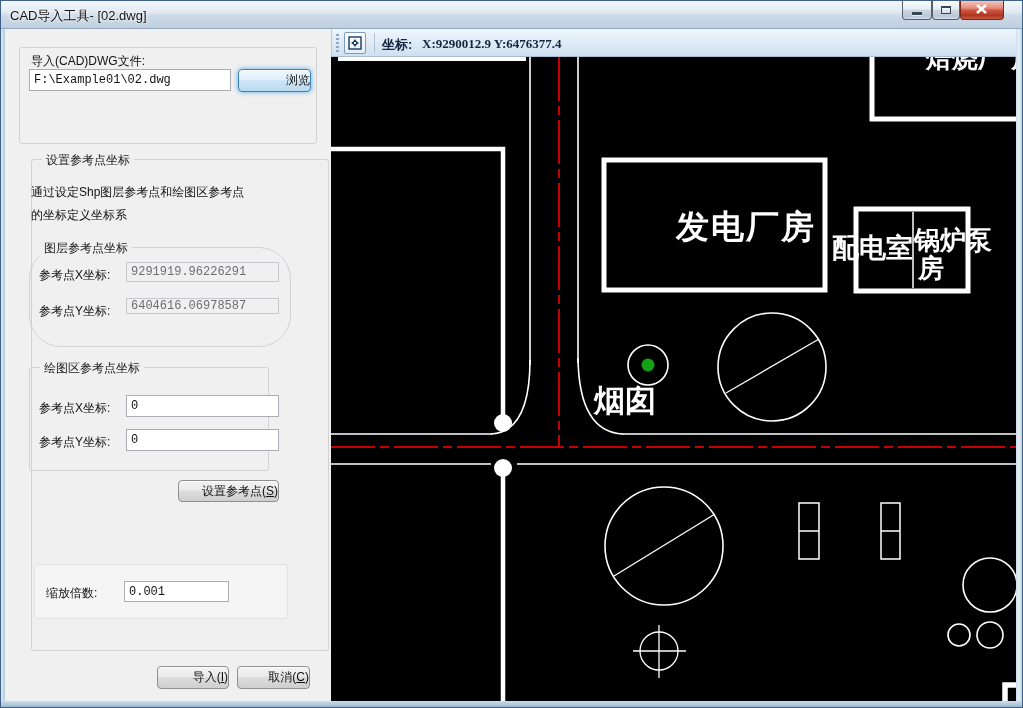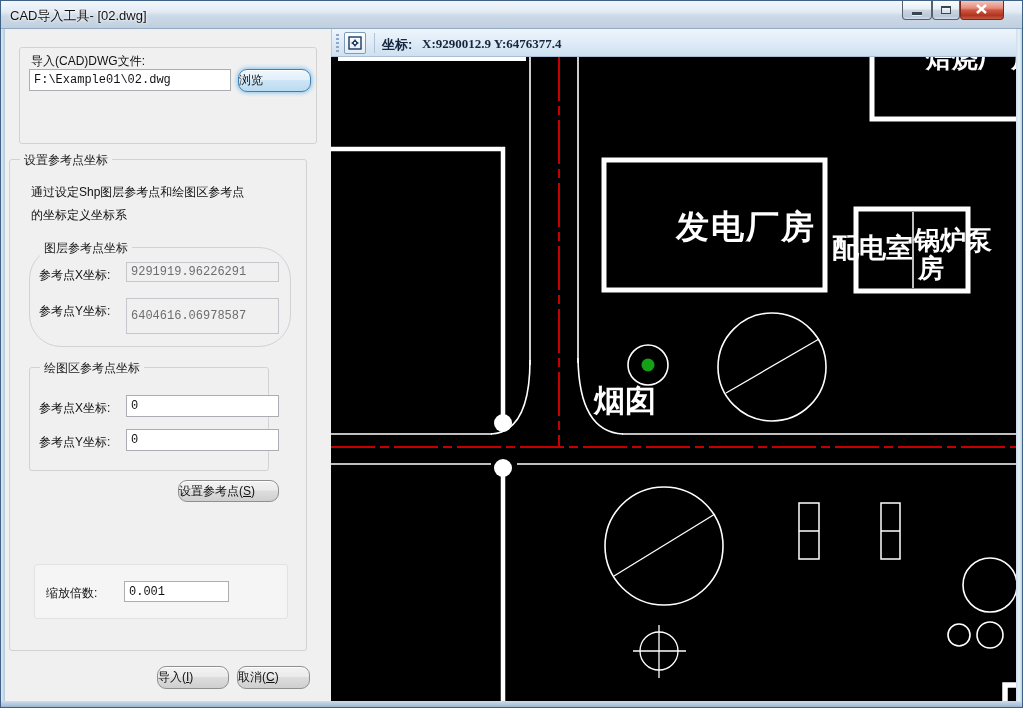--- a/index.html
+++ b/index.html
@@ -39,22 +39,22 @@
   
   .dialog { position:absolute; left:4px; top:28px; width:326px; height:672px;
     background:#f0f0f0; }
   .groupbox { position:absolute; border:1px solid #d2d2d2; border-radius:3px; }
   .groupbox .gb-title { position:absolute; top:-8px; left:10px; background:#f0f0f0;
     padding:0 4px; font-size:12px; color:#1a1a1a; white-space:nowrap; }
   .lbl { position:absolute; font-size:12px; white-space:nowrap; color:#111; }
   .tbox { position:absolute; border:1px solid #abadb3; background:#ffffff;
     font-family:"Liberation Mono", monospace; font-size:12px; padding:2px 4px; color:#111; }
   .tbox:disabled { background:#f0f0f0; color:#6d6d6d; border-color:#c4c8cc; }
-  .pbtn { position:absolute; border:1px solid #8e8f8f; border-radius:9px; font-size:12px;
-    color:#111; text-align:left;
+  .pbtn { position:absolute; border:1px solid #8e8f8f; border-radius:4px; font-size:12px;
+    color:#111; text-align:right;
     background:linear-gradient(180deg,#f2f2f2 0%,#ebebeb 45%,#dddddd 50%,#cfcfcf 100%);
     box-shadow:inset 0 1px 0 #ffffff; cursor:default; }
   .pbtn u { text-decoration:underline; }
   .browse-btn { border:1px solid #3c7fb1; box-shadow:0 0 4px 1px #86c3ea, inset 0 1px 0 #ffffff;
     background:linear-gradient(180deg,#eef6fc 0%,#e2f0fa 45%,#cde5f6 50%,#bcdaf0 100%); }
   .innerbox { position:absolute; border:1px solid #e2e2e2; border-radius:3px; background:#f5f5f5; }
 
   
   .viewer { position:absolute; left:330px; top:28px; width:685px; height:672px; }
   .coordbar { position:absolute; left:0; top:0; width:685px; height:28px;
@@ -99,33 +99,33 @@
   <div class="frame-right"></div>
   <div class="frame-bottom"></div>
 
   <div class="dialog">
 
     <div class="groupbox" style="left:14px; top:18px; width:298px; height:97px;"></div>
     <span class="lbl" style="left:26px; top:24px;">导入(CAD)DWG文件:</span>
     <input class="tbox" style="left: 24px; top: 40px; width: 202px; height: 22px;" value="F:\Example01\02.dwg">
     <button class="pbtn browse-btn" style="left:233px; top:40px; width:73px; height:23px;">浏览</button>
 
-    <div class="groupbox" style="left:4px; top:130px; width:298px; height:492px;">
+    <div class="groupbox" style="left:26px; top:130px; width:298px; height:492px;">
       <span class="gb-title">设置参考点坐标</span>
     </div>
     <span class="lbl" style="left:26px; top:155px;">通过设定Shp图层参考点和绘图区参考点</span>
     <span class="lbl" style="left:26px; top:178px;">的坐标定义坐标系</span>
 
     <div class="groupbox" style="left:24px; top:218px; width:262px; height:100px;border-radius:32px;">
       <span class="gb-title">图层参考点坐标</span>
     </div>
     <span class="lbl" style="left:34px; top:238px;">参考点X坐标:</span>
     <input class="tbox" style="left: 121px; top: 233px; width: 153px; height: 20px;" disabled="" value="9291919.96226291">
     <span class="lbl" style="left:34px; top:274px;">参考点Y坐标:</span>
-    <input class="tbox" style="left: 121px; top: 269px; width: 153px; height: 36px;" disabled="" value="6404616.06978587">
+    <input class="tbox" style="left: 121px; top: 269px; width: 153px; height: 16px;" disabled="" value="6404616.06978587">
 
     <div class="groupbox" style="left:24px; top:338px; width:240px; height:104px;">
       <span class="gb-title">绘图区参考点坐标</span>
     </div>
     <span class="lbl" style="left:34px; top:371px;">参考点X坐标:</span>
     <input class="tbox" style="left: 121px; top: 366px; width: 153px; height: 22px;" value="0">
     <span class="lbl" style="left:34px; top:405px;">参考点Y坐标:</span>
     <input class="tbox" style="left: 121px; top: 400px; width: 153px; height: 22px;" value="0">
 
     <button class="pbtn" style="left:173px; top:451px; width:101px; height:22px;"><span>设置参考点(</span><u>S</u><span>)</span></button>

